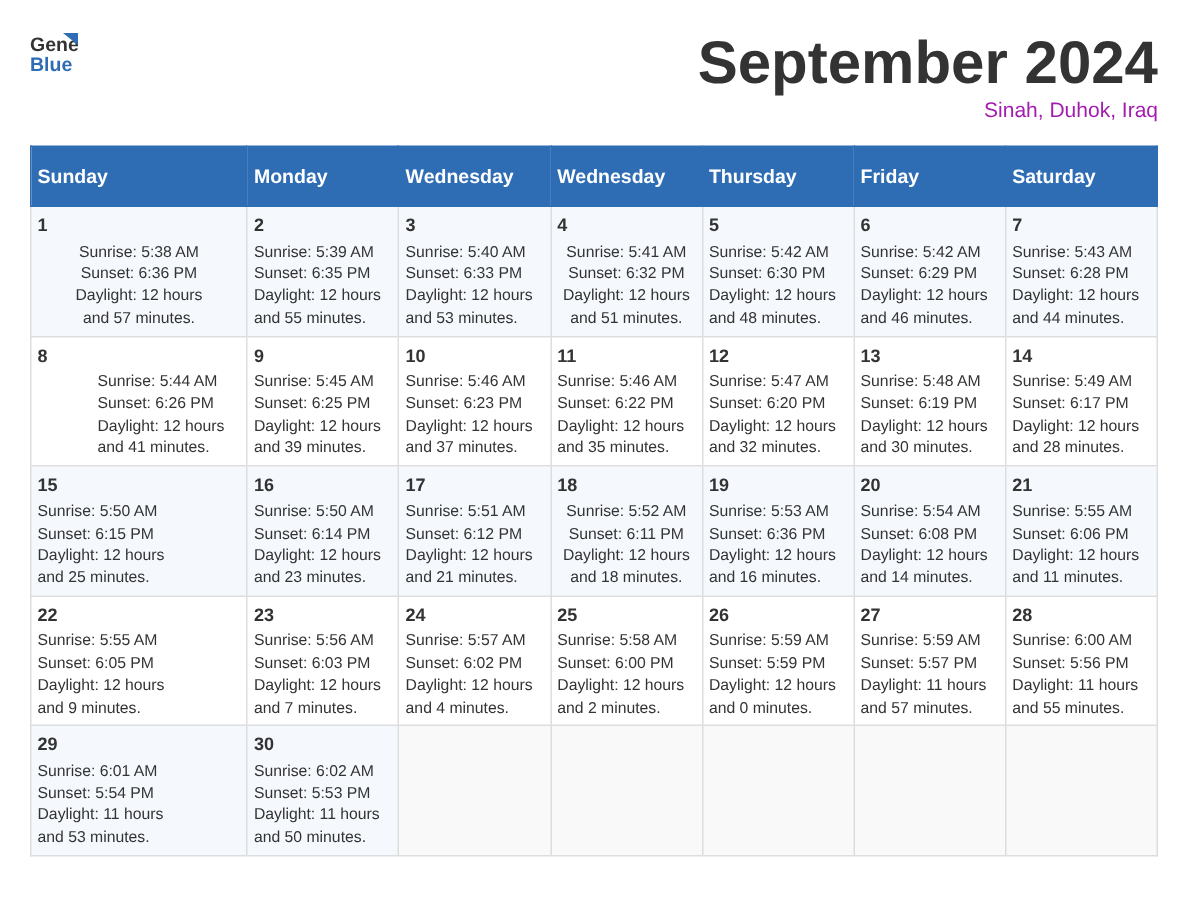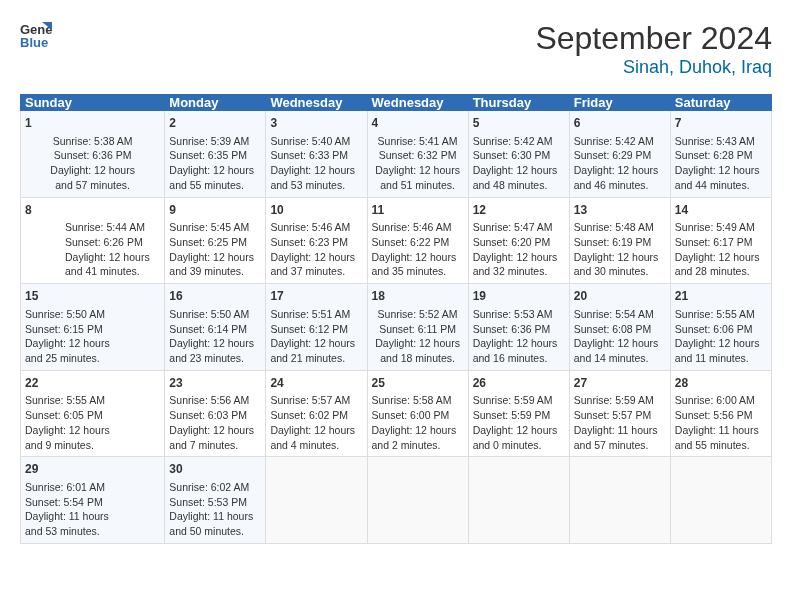--- a/index.html
+++ b/index.html
@@ -22,39 +22,39 @@
     }
     .logo-icon {
       width: 32px;
       height: 28px;
       margin-right: 4px;
     }
     .title-block {
       text-align: right;
     }
     .month-title {
-      font-size: 32px;
-      font-weight: normal;
+      font-size: 40px;
+      font-weight: bold;
       color: #333;
     }
     .location {
-      font-size: 18px;
-      color: #0369a1;
+      font-size: 14px;
+      color: #a21caf;
     }
     table {
       width: 100%;
       border-collapse: collapse;
       font-size: 11px;
     }
     thead tr {
       background-color: #2e6db4;
       color: #fff;
     }
     thead th {
-      padding: 0 4px;
+      padding: 12px 4px;
       text-align: left;
       font-size: 13px;
       font-weight: bold;
       border: 1px solid #2e6db4;
     }
     tbody tr {
       border-bottom: 1px solid #ccc;
     }
     tbody td {
       vertical-align: top;

